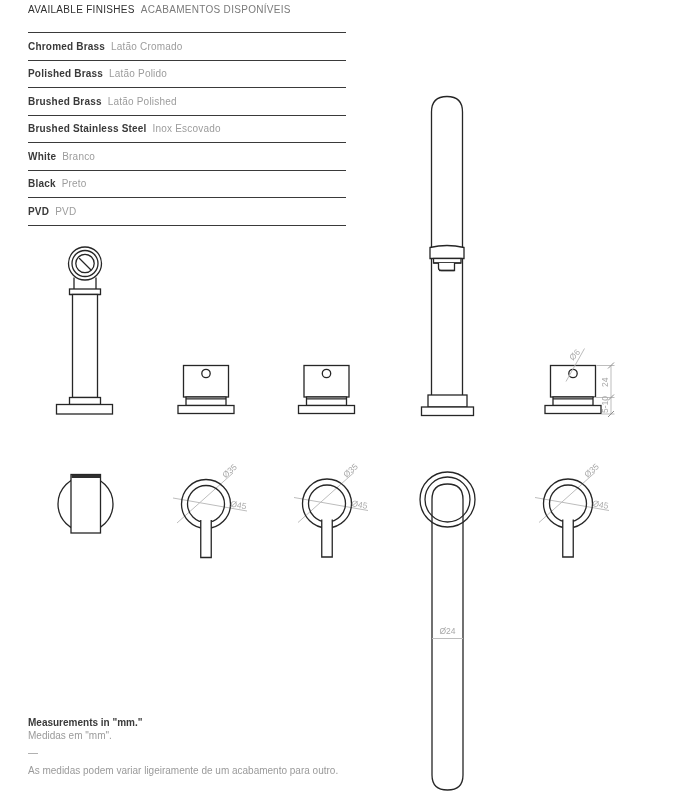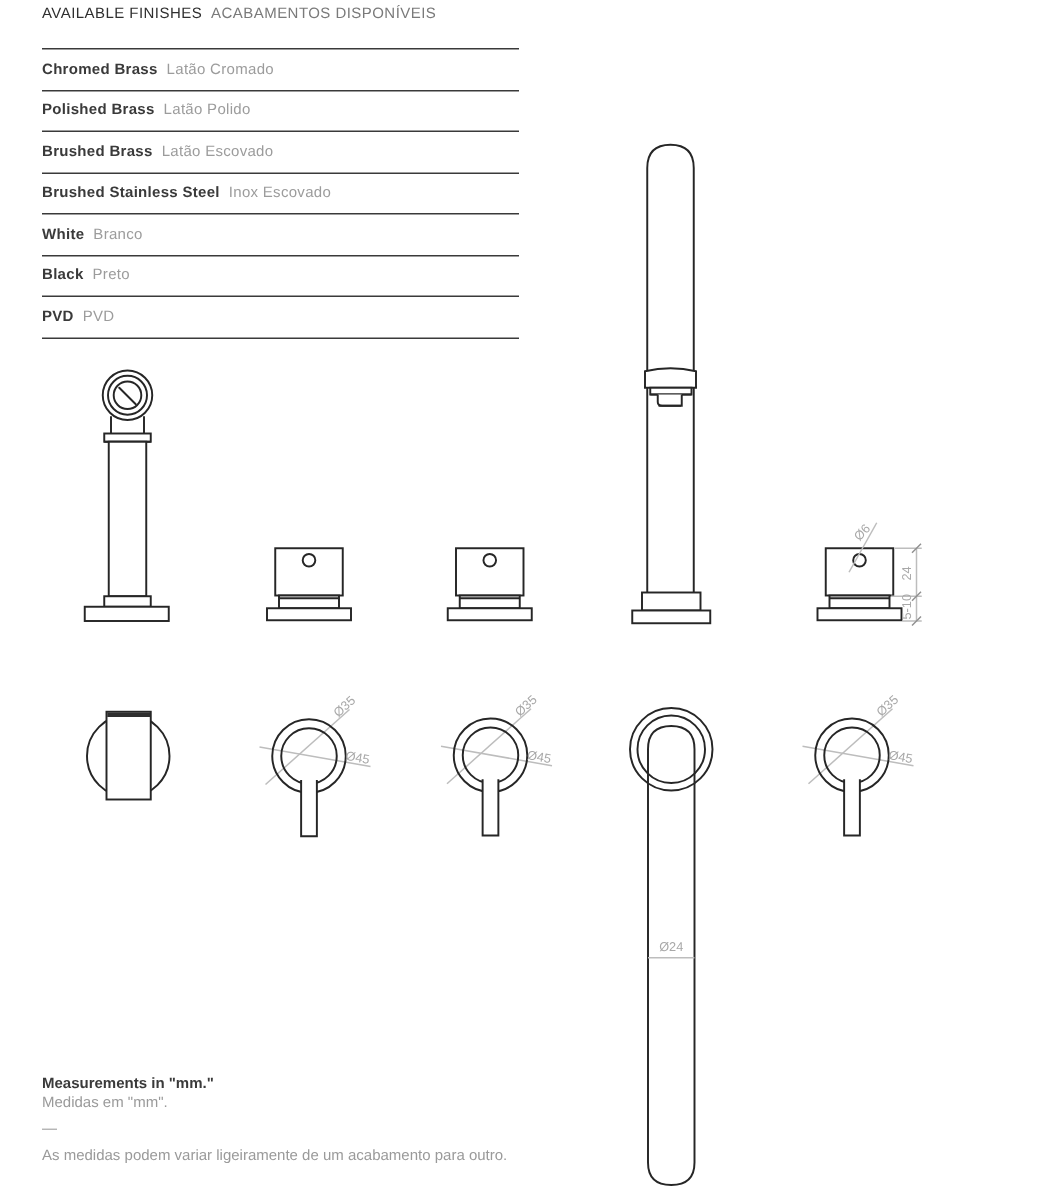--- a/index.html
+++ b/index.html
@@ -43,21 +43,21 @@
     <div class="fin-row">
       <span class="en">Chromed Brass</span>
       <span class="pt">Latão Cromado</span>
     </div>
     <div class="fin-row">
       <span class="en">Polished Brass</span>
       <span class="pt">Latão Polido</span>
     </div>
     <div class="fin-row">
       <span class="en">Brushed Brass</span>
-      <span class="pt">Latão Escovado</span>
+      <span class="pt">Latão Polished</span>
     </div>
     <div class="fin-row">
       <span class="en">Brushed Stainless Steel</span>
       <span class="pt">Inox Escovado</span>
     </div>
     <div class="fin-row">
       <span class="en">White</span>
       <span class="pt">Branco</span>
     </div>
     <div class="fin-row">

